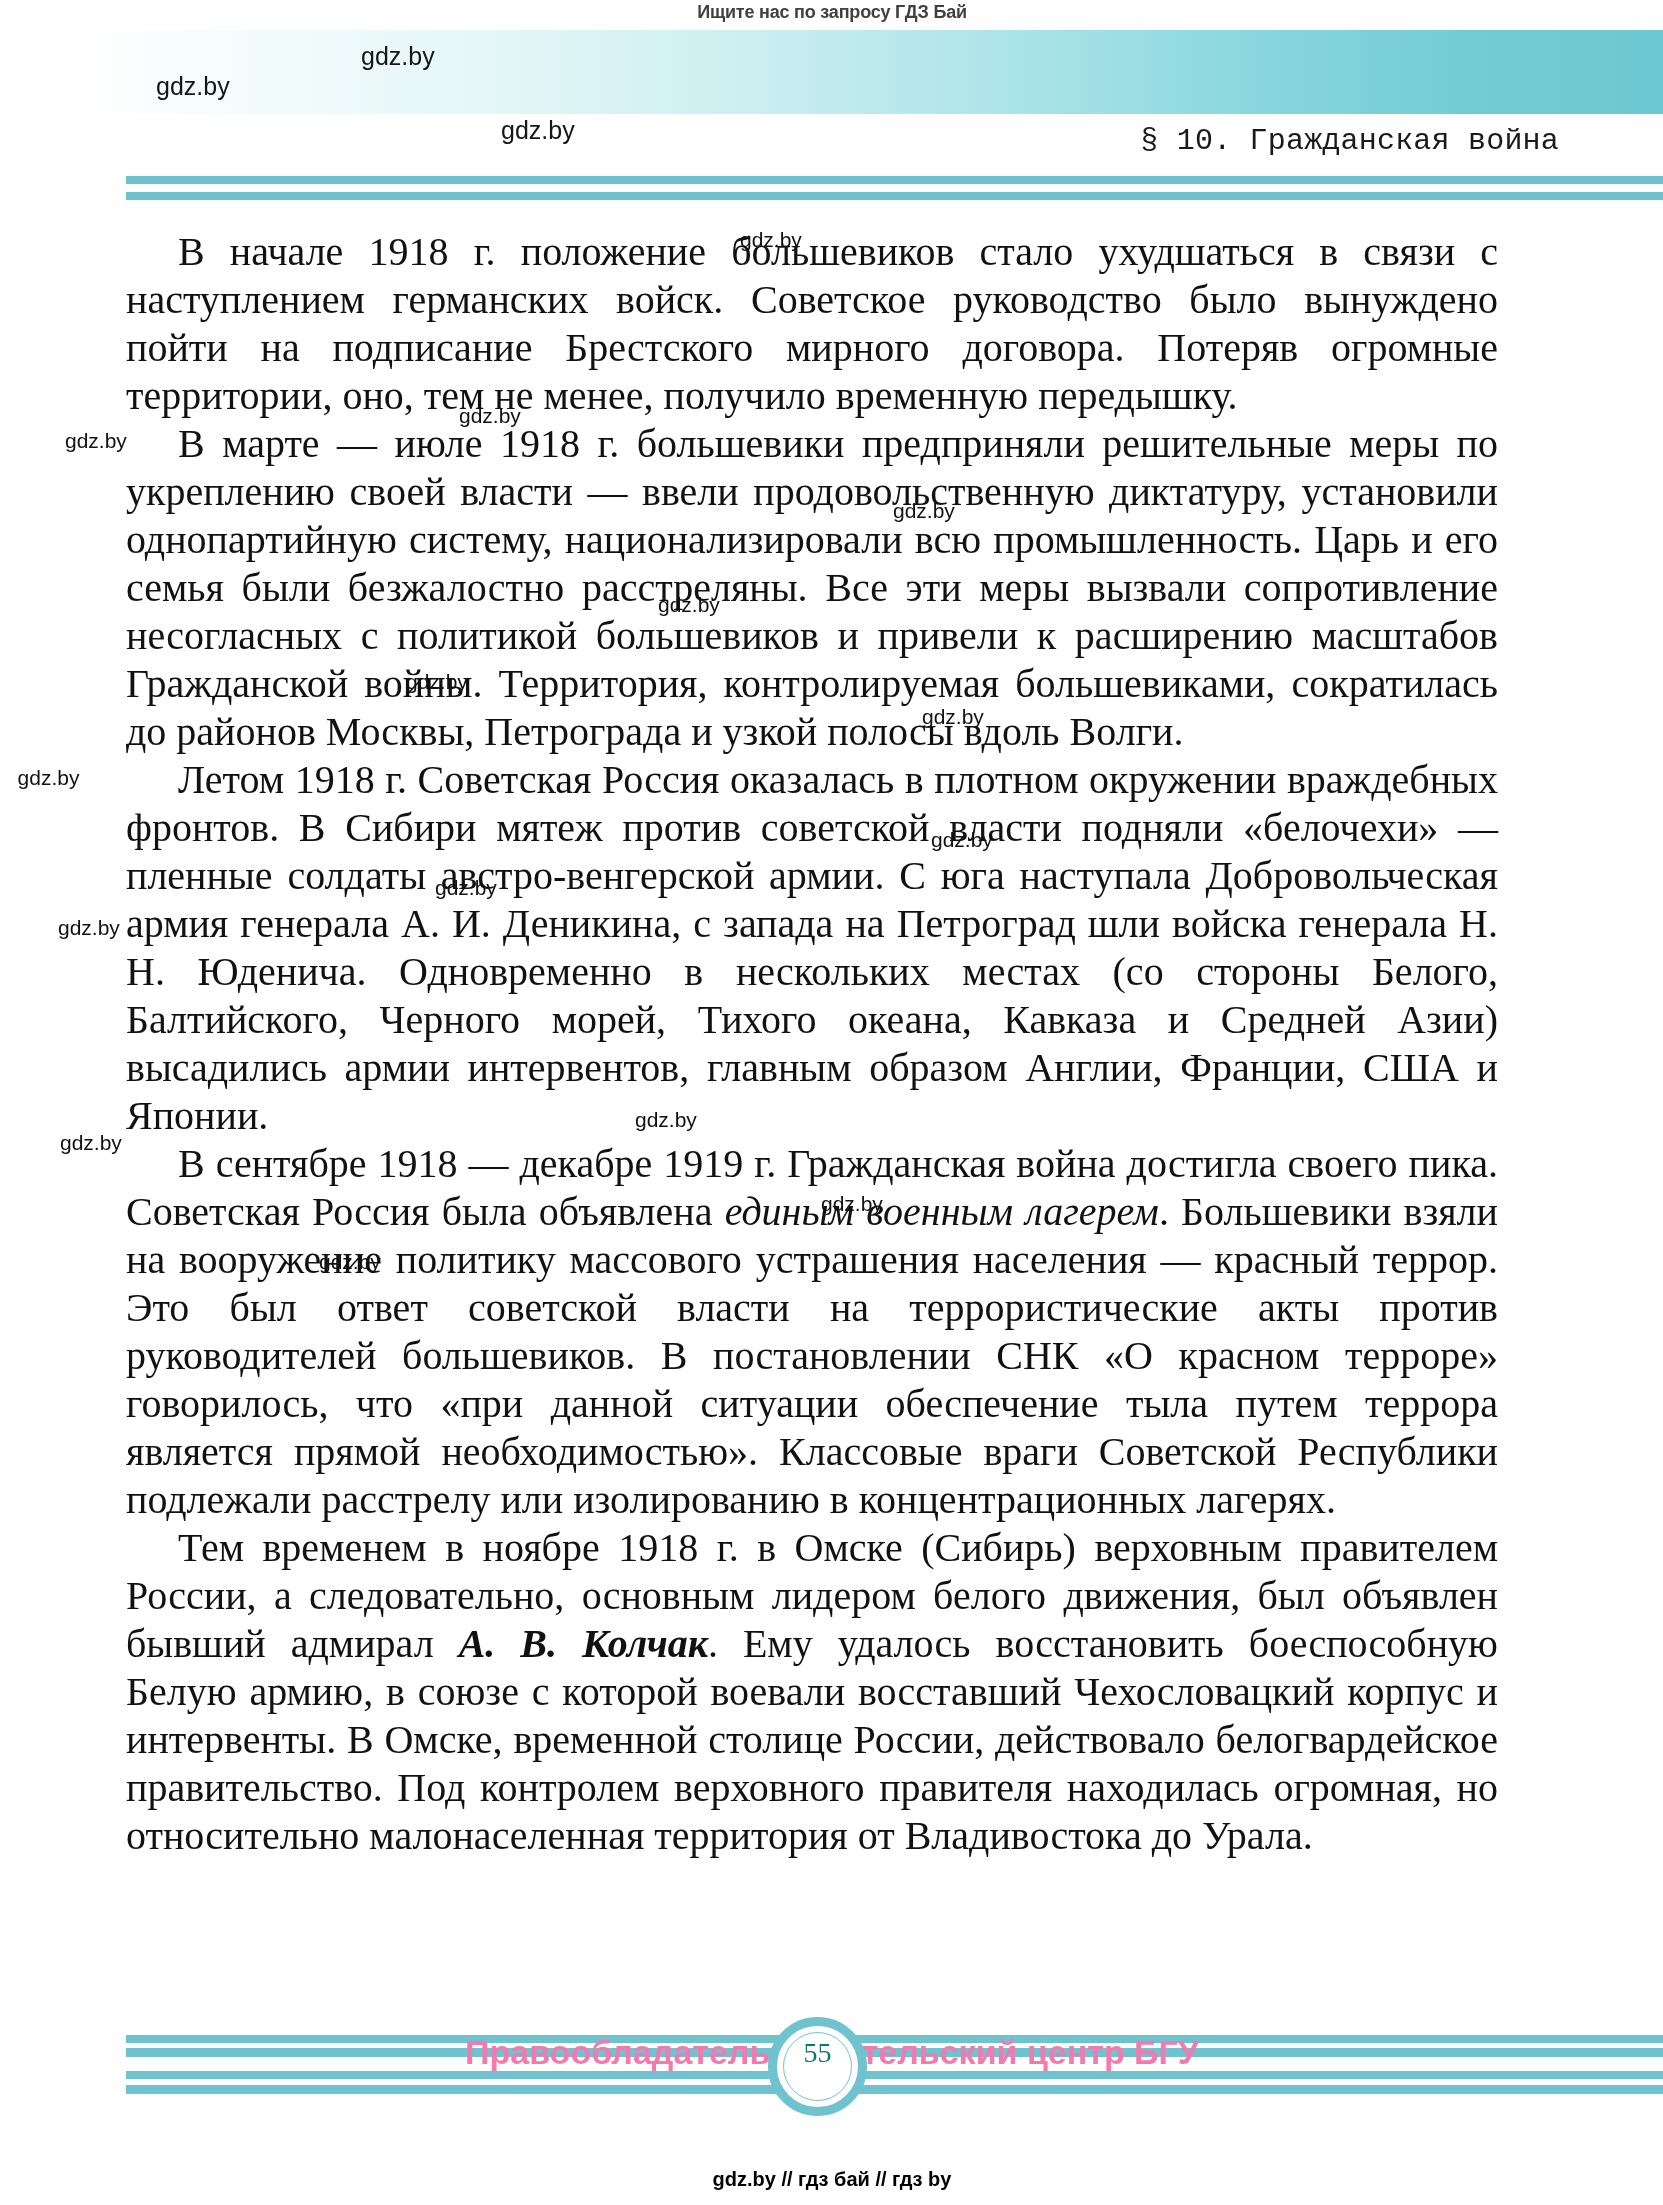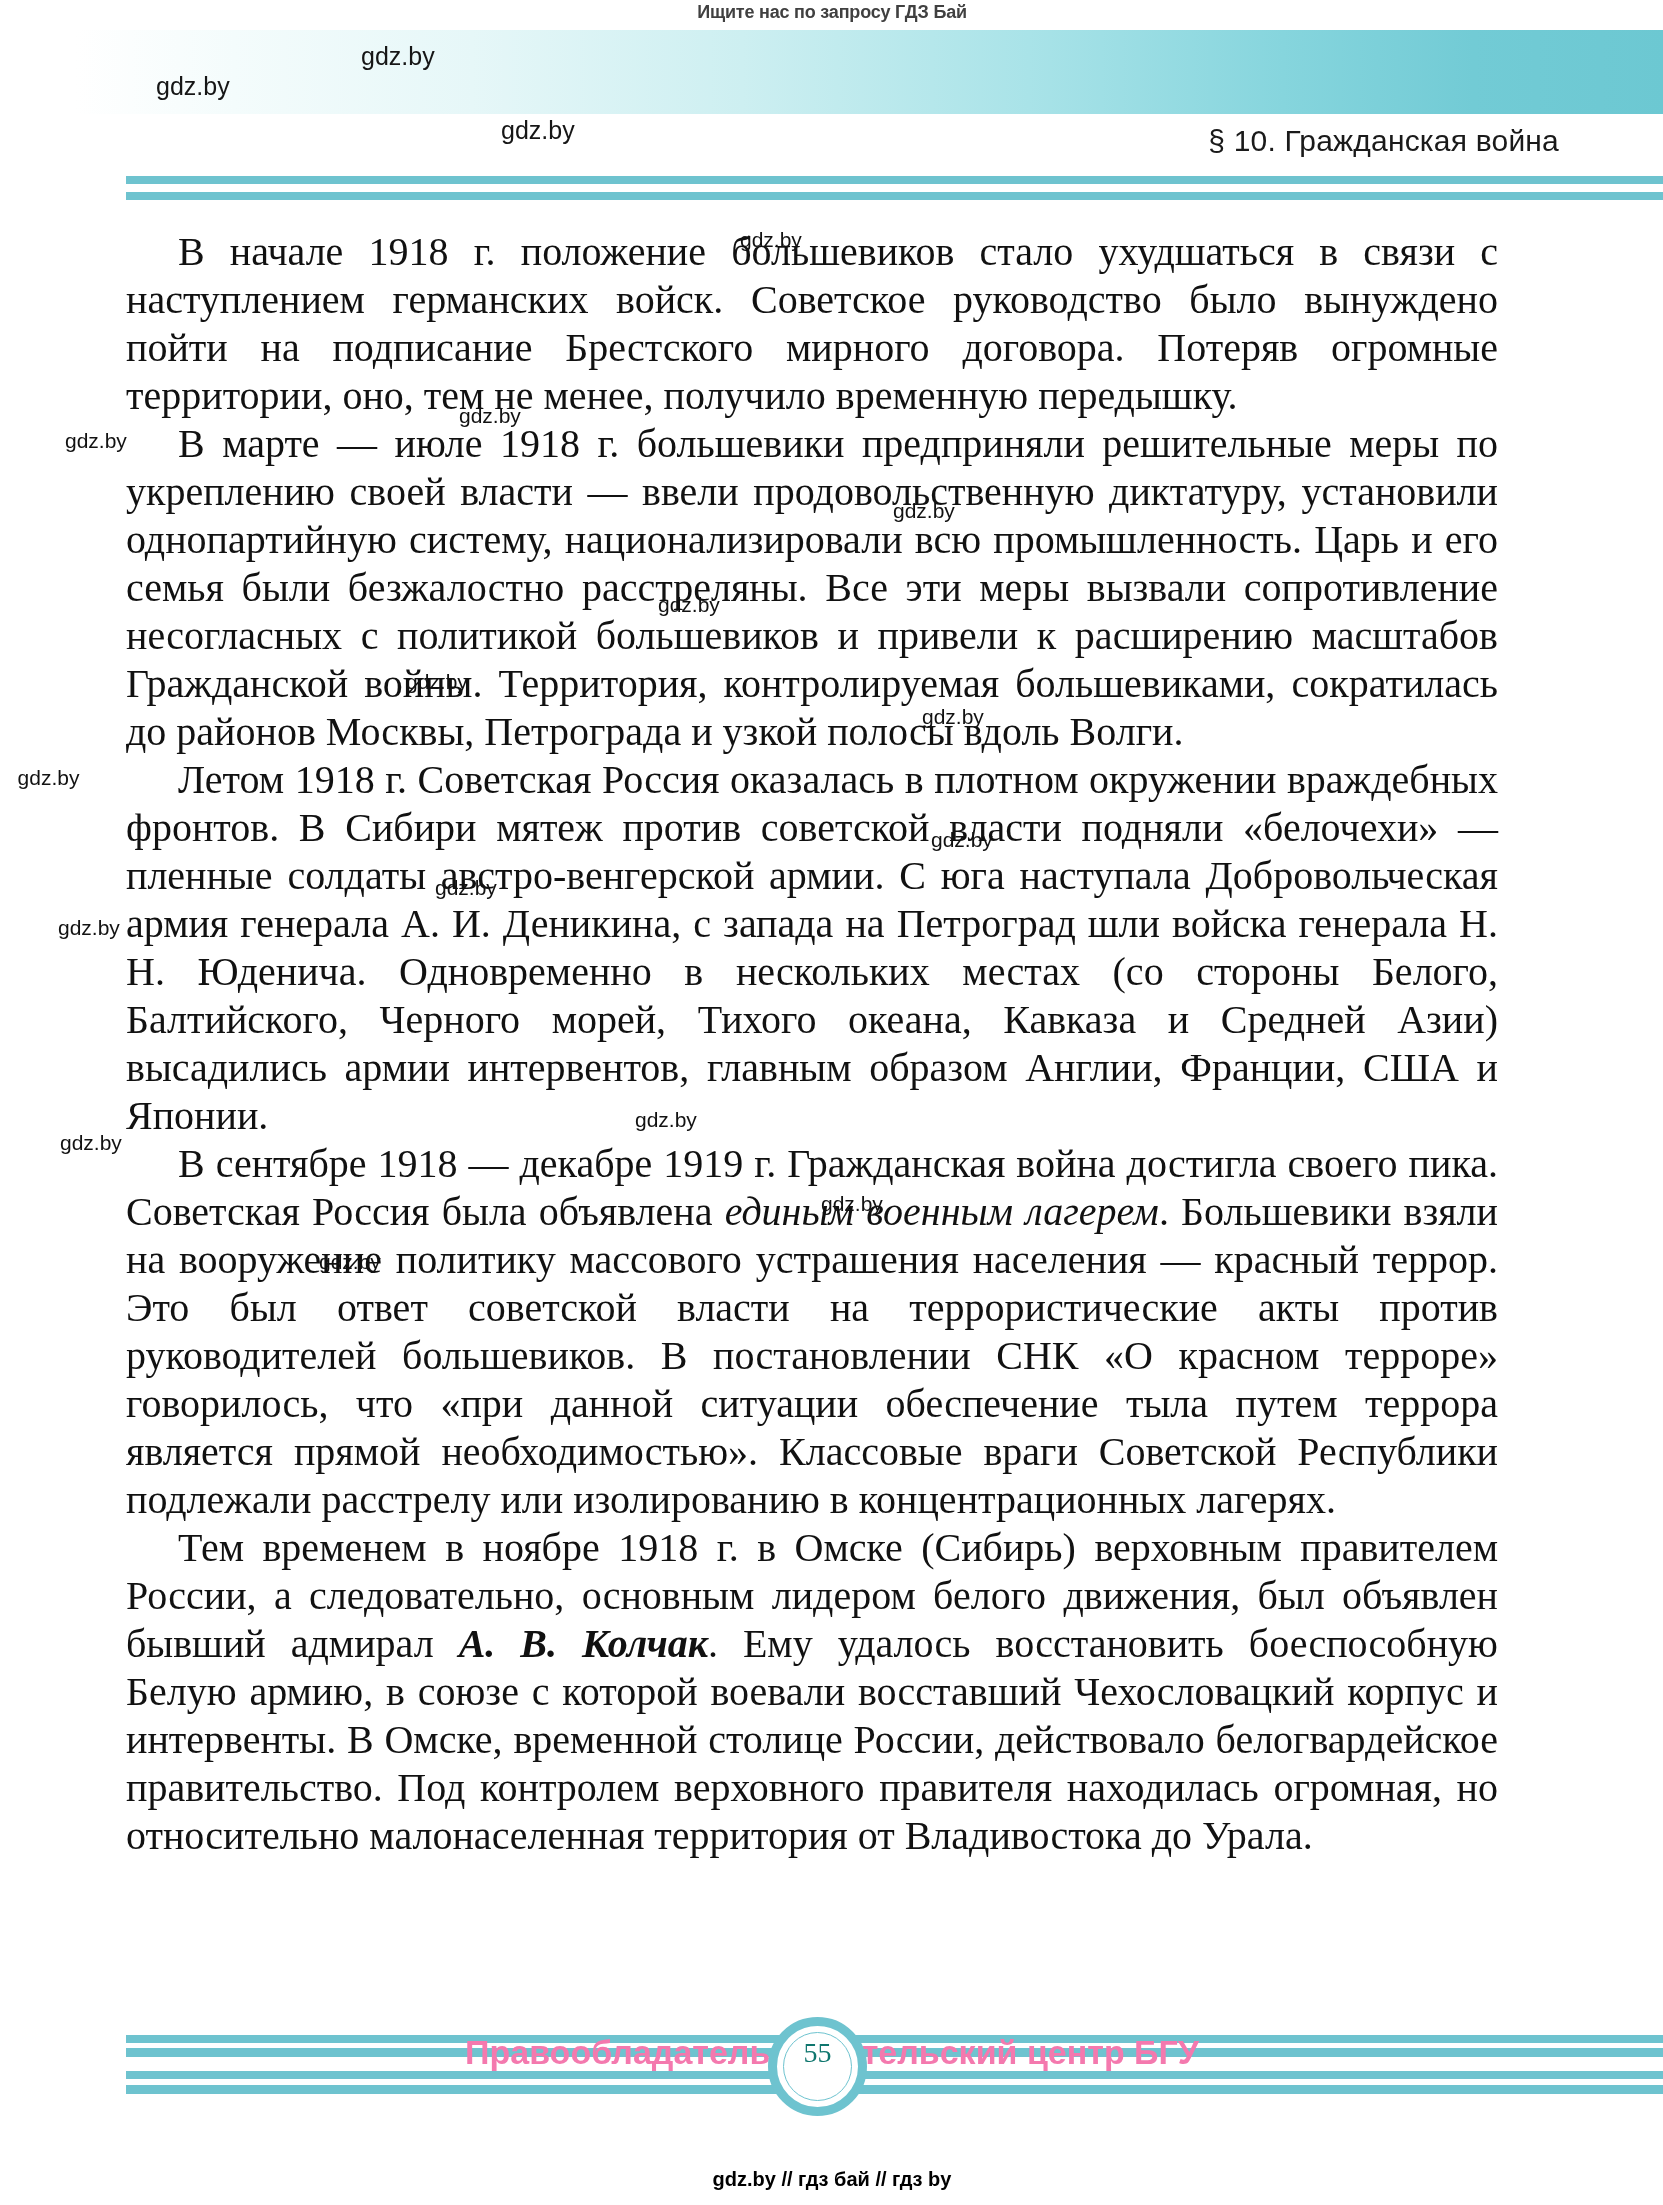--- a/index.html
+++ b/index.html
@@ -43,21 +43,21 @@
         #86d5dd 76%,
         #72cbd5 88%,
         #6cc8d2 100%);
   }
 
   
   .chapter-title {
     position: absolute;
     top: 124px;
     right: 105px;
-    font-family: Liberation Sans, sans-serif;
+    font-family: Liberation Mono, monospace;
     font-size: 30px;
     color: #1a1a1a;
     letter-spacing: 0.2px;
     white-space: nowrap;
   }
 
   
   .rule-top-1, .rule-top-2 {
     position: absolute;
     left: 126px; right: 0;

